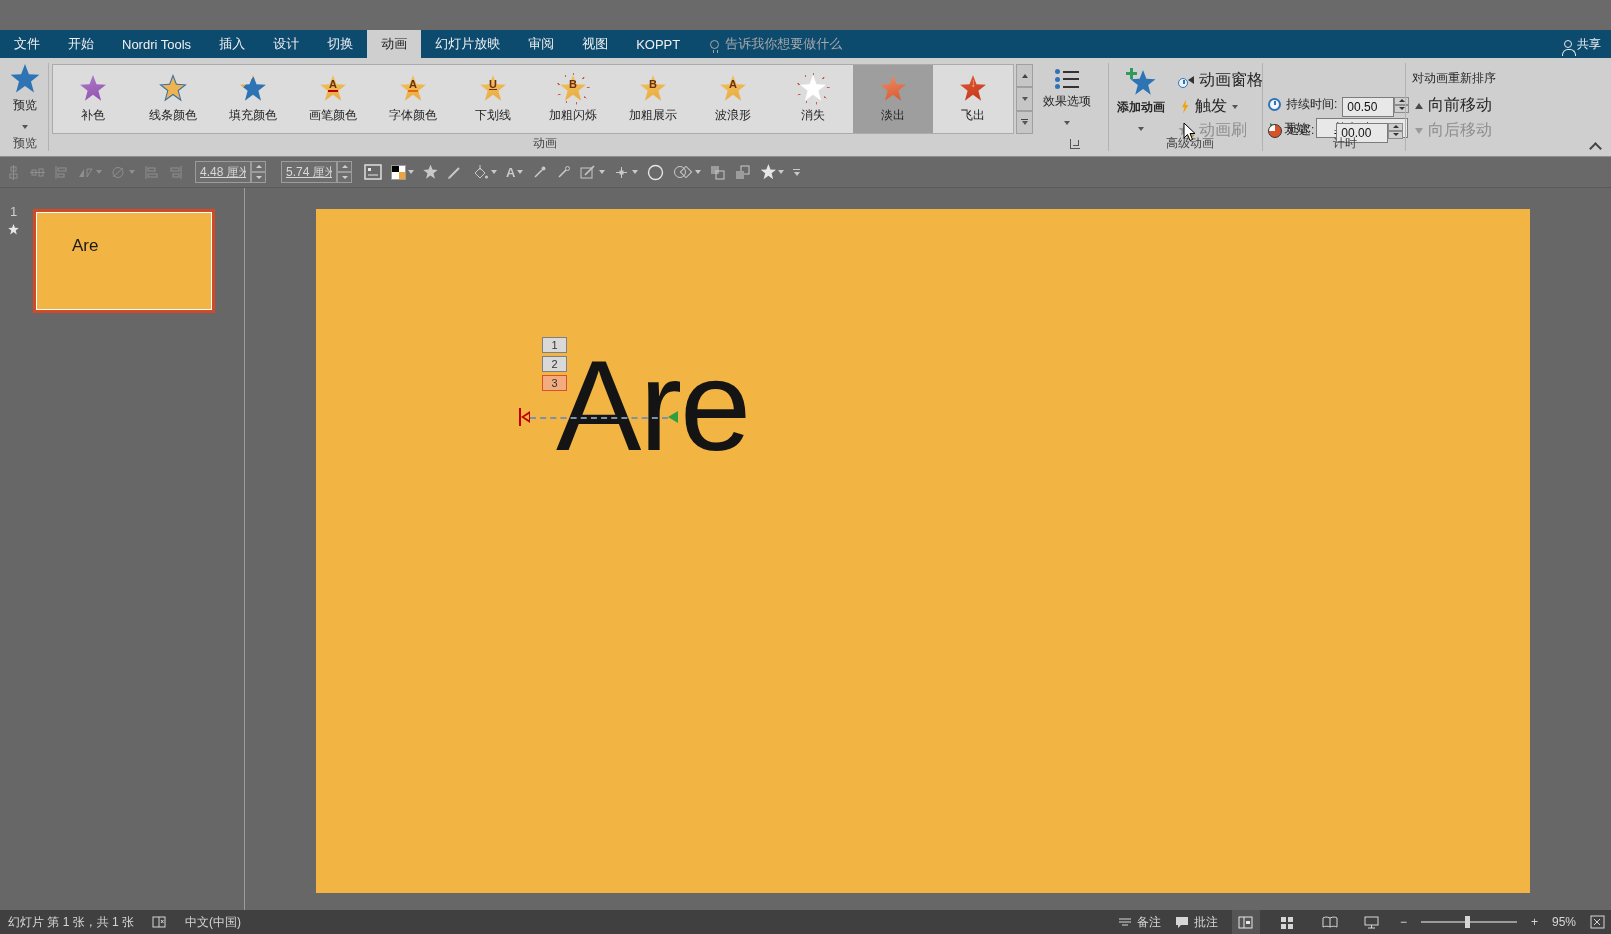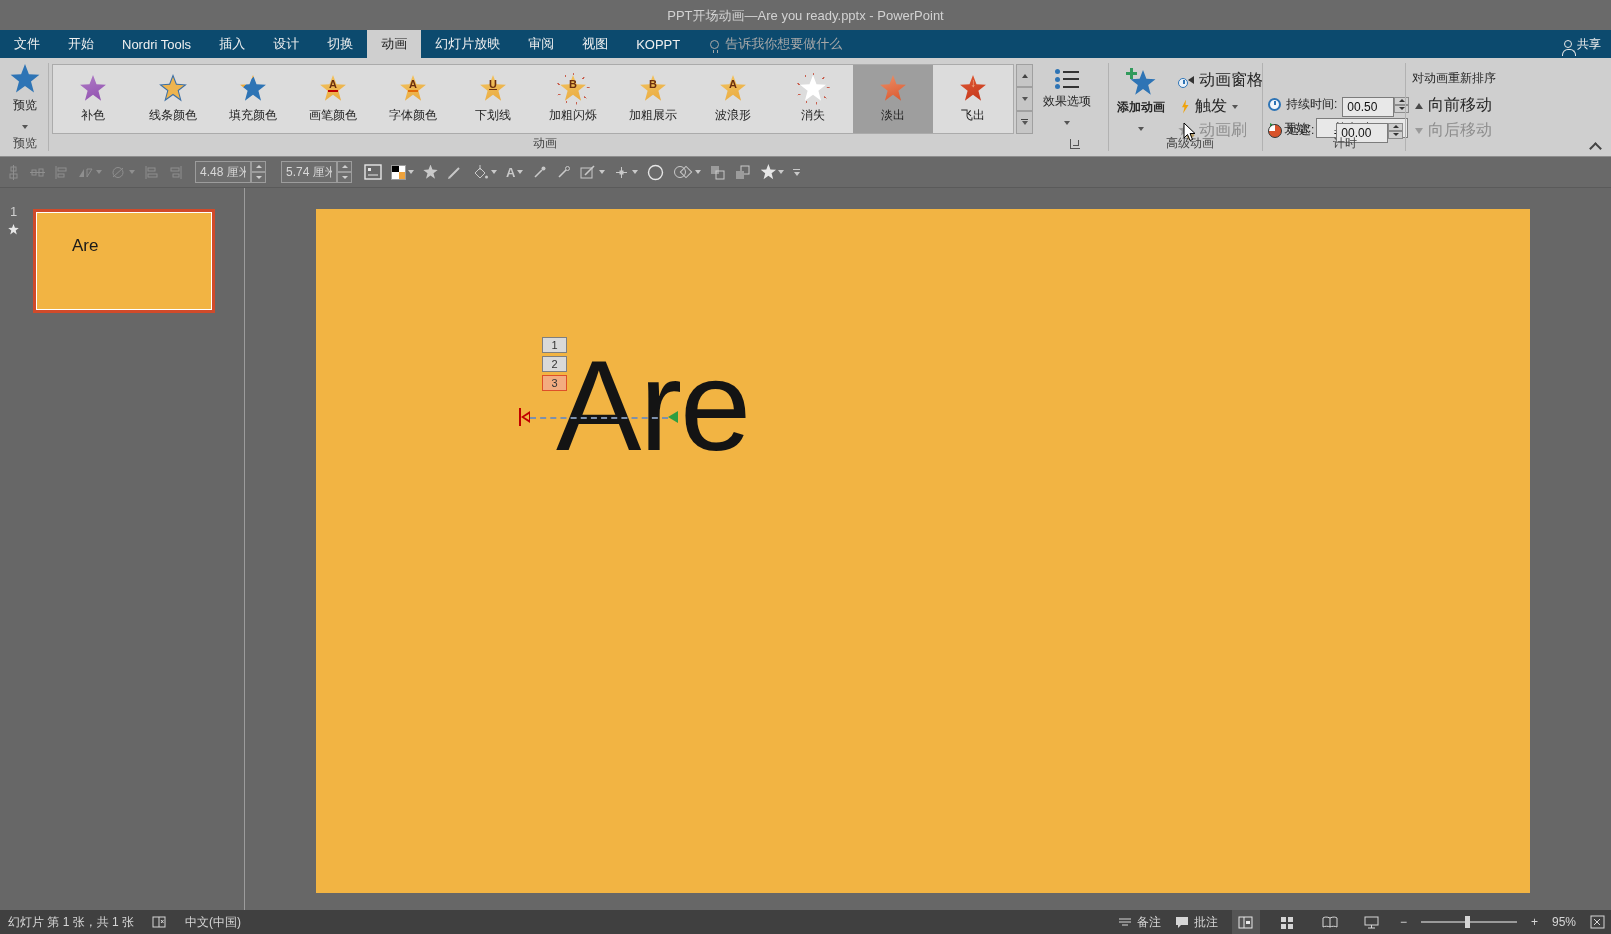--- a/index.html
+++ b/index.html
@@ -136,21 +136,21 @@
 
   
   .toolbar2 { position:absolute; left:0; top:157px; width:1611px; height:31px;
     background:#696969; border-bottom:1px solid #5A5A5A; display:flex; align-items:center; padding:0 6px; gap:9px; }
   .ticon { display:flex; align-items:center; gap:2px; }
   .ticon svg { display:block; }
   .tb-caret { width:0; height:0; border-left:3px solid transparent; border-right:3px solid transparent; border-top:4px solid #C9C9C9; }
   .tb-caret.dis { border-top-color:#8F8F8F; }
   .tb-spin { display:flex; height:22px; margin:0 3px; }
   .tb-spin input { width:56px; background:#6E6E6E; border:1px solid #9C9C9C; color:#D8D8D8;
-    font-size:12px; padding:0 4px; font-family:inherit; }
+    font-size:12px; padding:0 4px; font-family:inherit;text-decoration:underline; }
   .tb-spin .spinner span { background:#6E6E6E; border:1px solid #9C9C9C; }
   .tb-spin .spin-up::after { border-bottom-color:#CFCFCF; }
   .tb-spin .spin-dn::after { border-top-color:#CFCFCF; }
   .swatch { width:15px; height:15px; display:grid; grid-template-columns:1fr 1fr; grid-template-rows:1fr 1fr; border:1px solid #9C9C9C; }
   .swatch i:nth-child(1){background:#000;} .swatch i:nth-child(2){background:#FFF;}
   .swatch i:nth-child(3){background:#FFF;} .swatch i:nth-child(4){background:#EFA33C;}
   .tb-more { display:flex; flex-direction:column; align-items:center; }
   .tb-more i { width:7px; border-top:1px solid #C9C9C9; margin-bottom:2px; }
 
   
@@ -190,21 +190,20 @@
   .view-btn { width:28px; height:24px; display:flex; align-items:center; justify-content:center; }
   .view-btn.selected { background:#555555; }
   .zoom-track { position:relative; width:96px; height:2px; background:#9A9A9A; }
   .zoom-thumb { position:absolute; left:44px; top:-5px; width:5px; height:12px; background:#D6D6D6; }
   .sb-icon svg { display:block; }
 </style>
 </head>
 <body>
 
 <div class="titlebar">
-  <div class="title">PPT开场动画—Are you ready.pptx  -  PowerPoint</div>
 </div>
 
 <div class="tabrow">
   <div class="tab">文件</div>
   <div class="tab">开始</div>
   <div class="tab">Nordri Tools</div>
   <div class="tab">插入</div>
   <div class="tab">设计</div>
   <div class="tab">切换</div>
   <div class="tab selected">动画</div>

